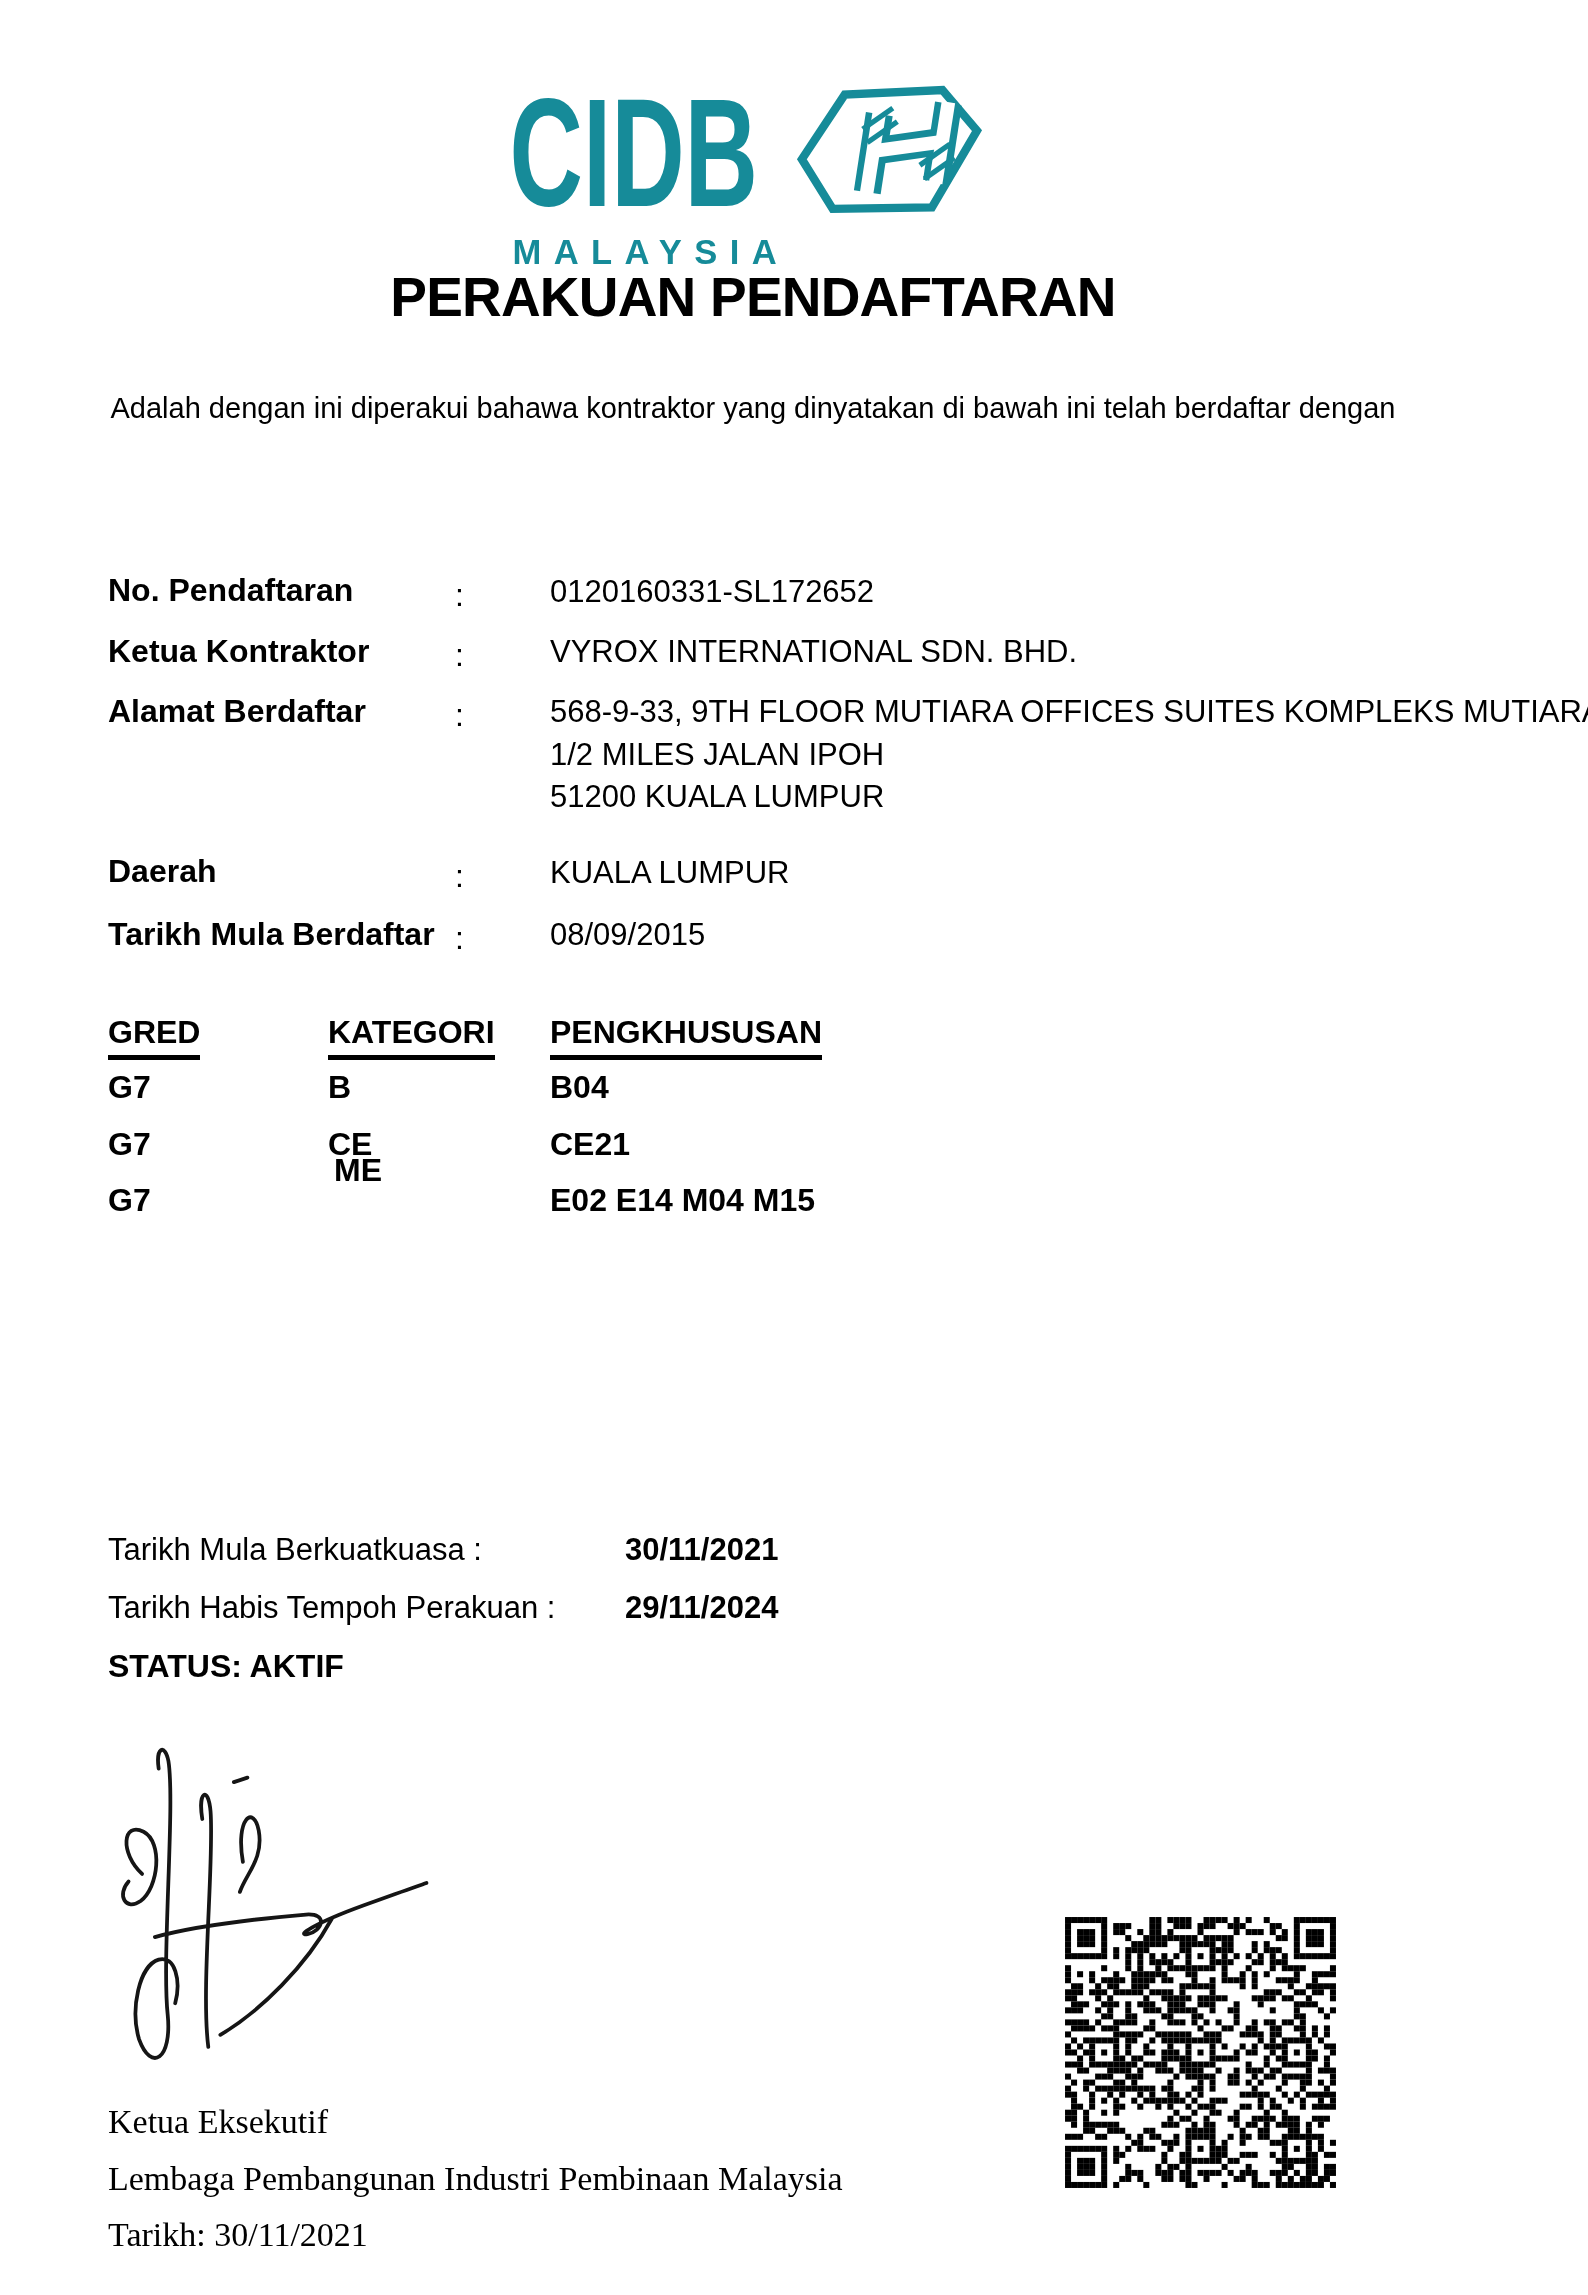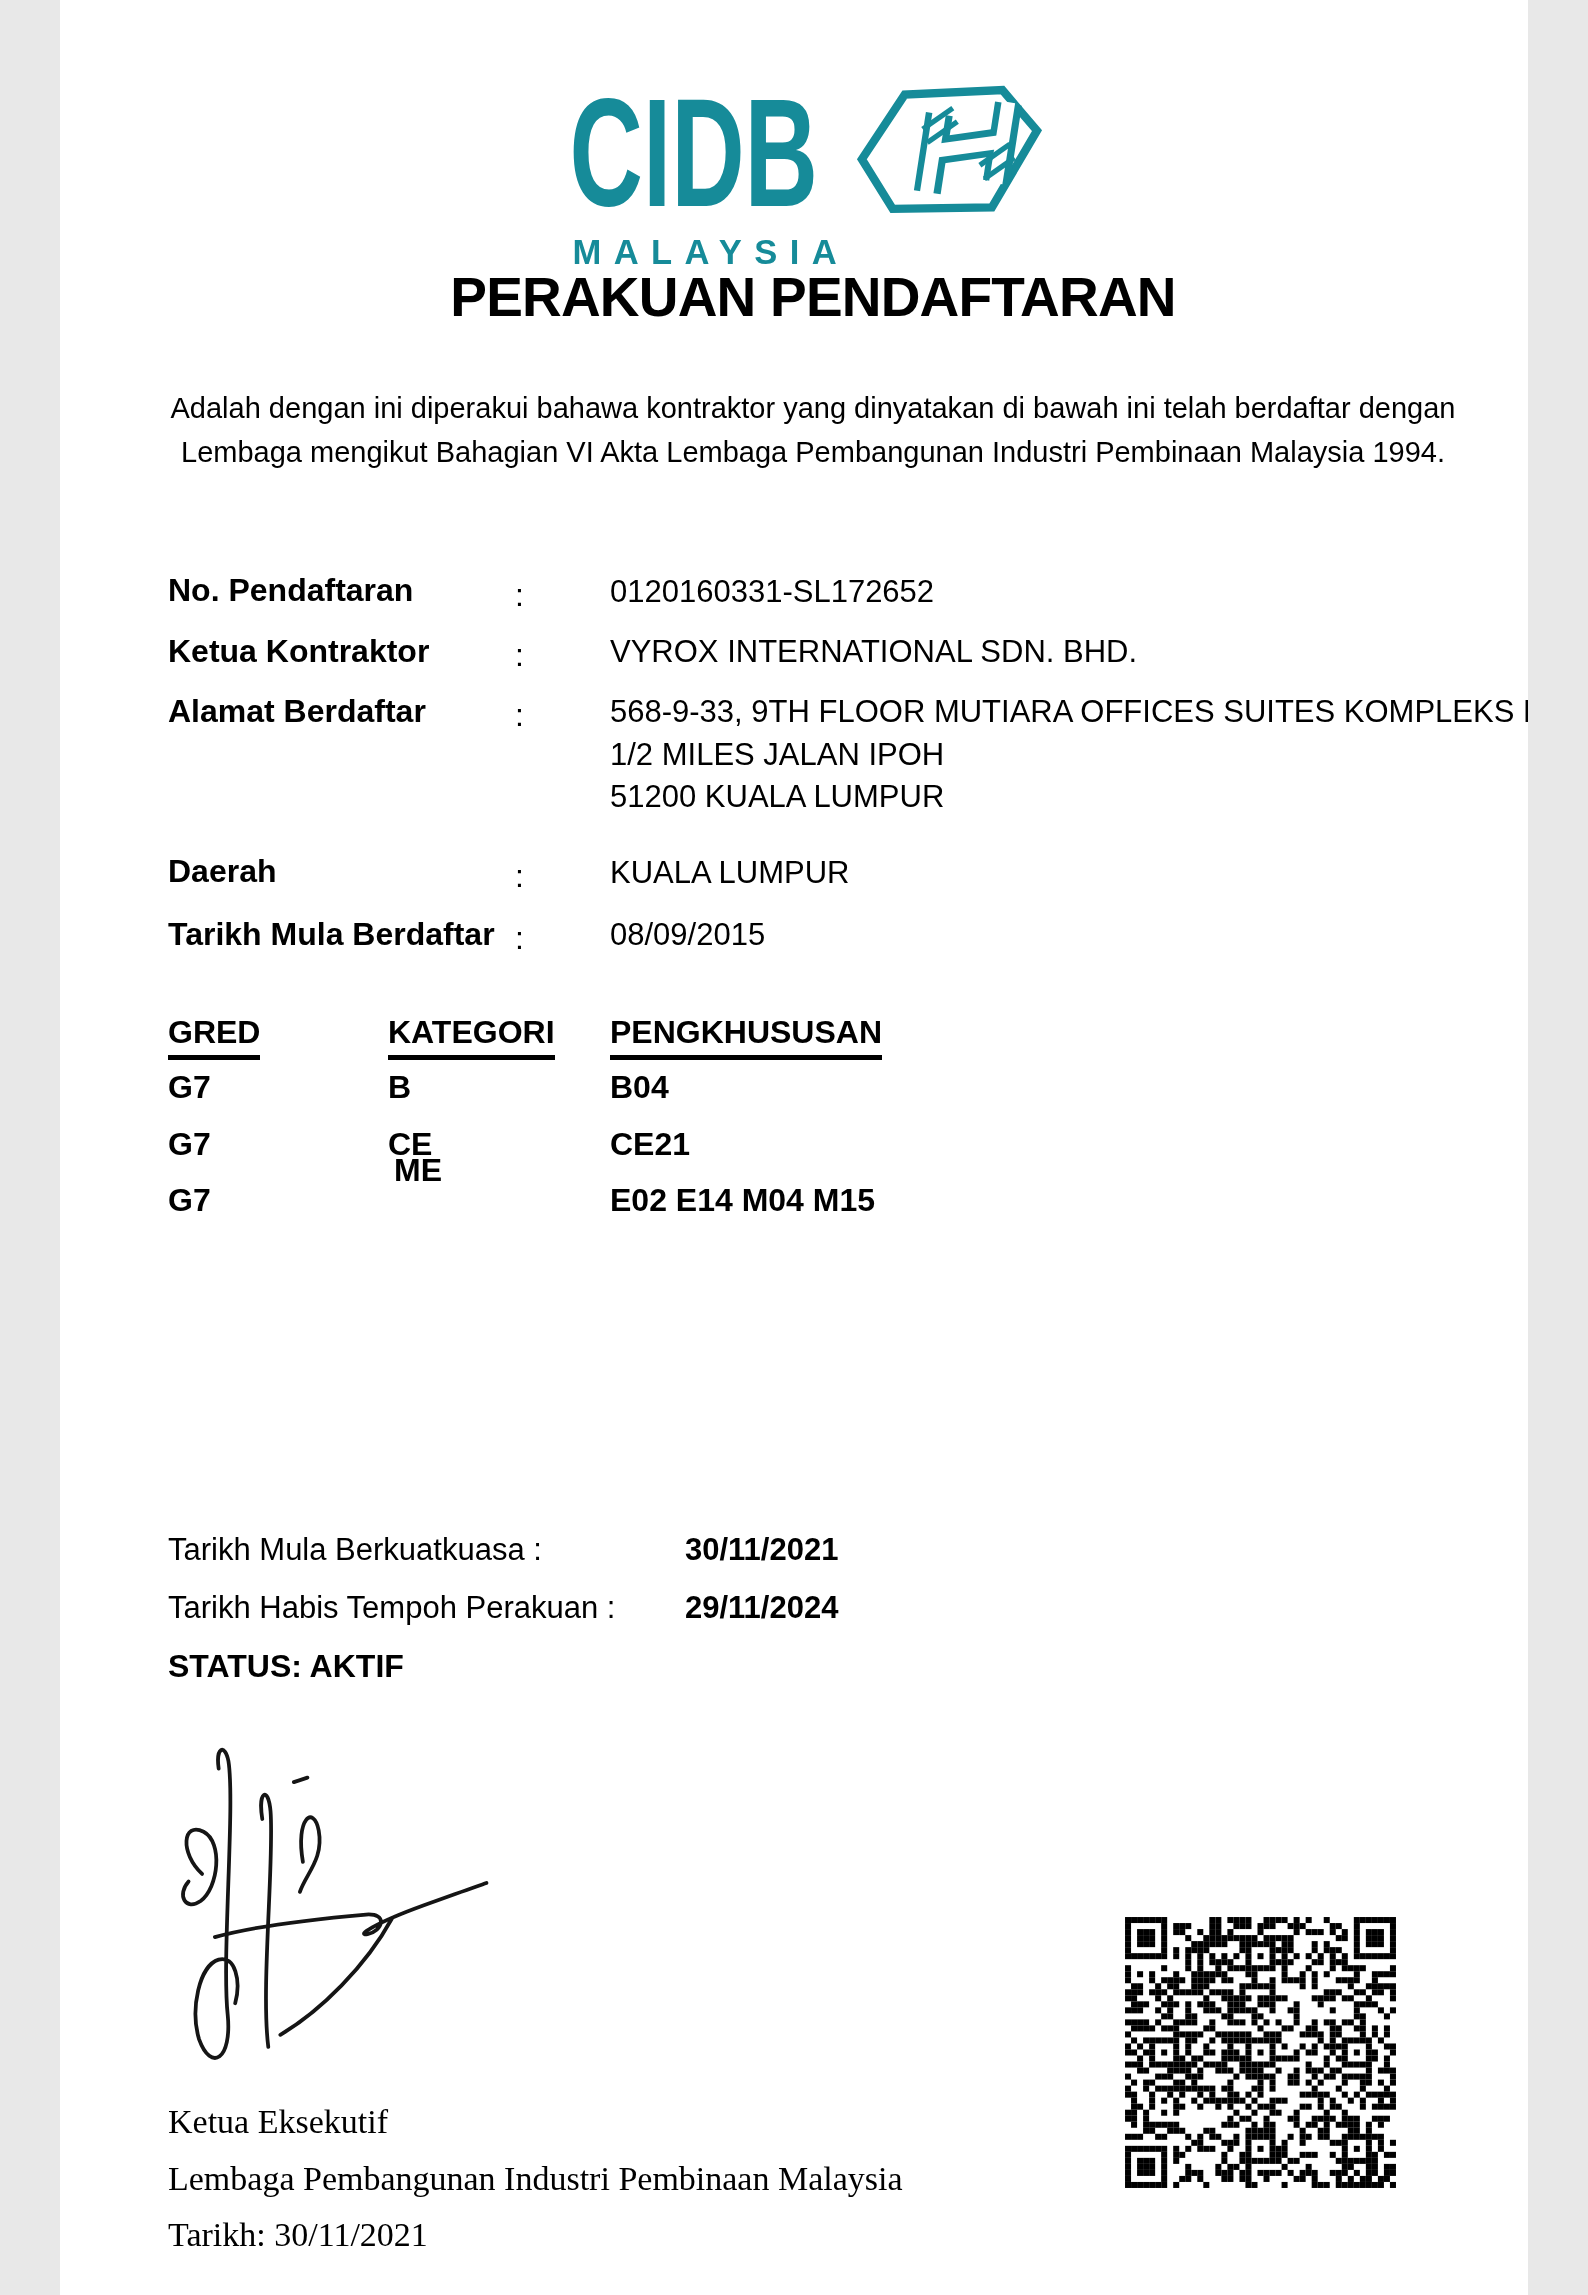--- a/index.html
+++ b/index.html
@@ -1,18 +1,18 @@
 <!DOCTYPE html>
 <html style="font-size:12px"><head>
 <meta charset="utf-8">
 <style>
   html,body{margin:0;padding:0;background:#e8e8e8;}
   .page{
     position:relative;
-    width:1468px;
+    width:1588px;
     height:2295px;
     background:#ffffff;
     font-family:"Liberation Sans", sans-serif;
     color:#000;
     overflow:hidden;
     margin:0 auto;
   }
   .abs{position:absolute;}
   .center-band{left:0;width:1506px;text-align:center;}
   .doc-title{
@@ -74,21 +74,20 @@
         <path d="M 588,178 L 628,150"></path>
         <path d="M 582,160 L 622,132"></path>
       </g>
     </g>
   </svg>
 
   <div class="abs center-band doc-title">PERAKUAN PENDAFTARAN</div>
 
   <div class="abs center-band intro">
     <div>Adalah dengan ini diperakui bahawa kontraktor yang dinyatakan di bawah ini telah berdaftar dengan</div>
-    <div>Lembaga mengikut Bahagian VI Akta Lembaga Pembangunan Industri Pembinaan Malaysia 1994.</div>
   </div>
 
   <div class="abs field-label" style="top:572px;">No. Pendaftaran</div>
   <div class="abs field-colon" style="top:577px;">:</div>
   <div class="abs field-value" style="top:574px;">0120160331-SL172652</div>
 
   <div class="abs field-label" style="top:633px;">Ketua Kontraktor</div>
   <div class="abs field-colon" style="top:637px;">:</div>
   <div class="abs field-value" style="top:634px;">VYROX INTERNATIONAL SDN. BHD.</div>
 

